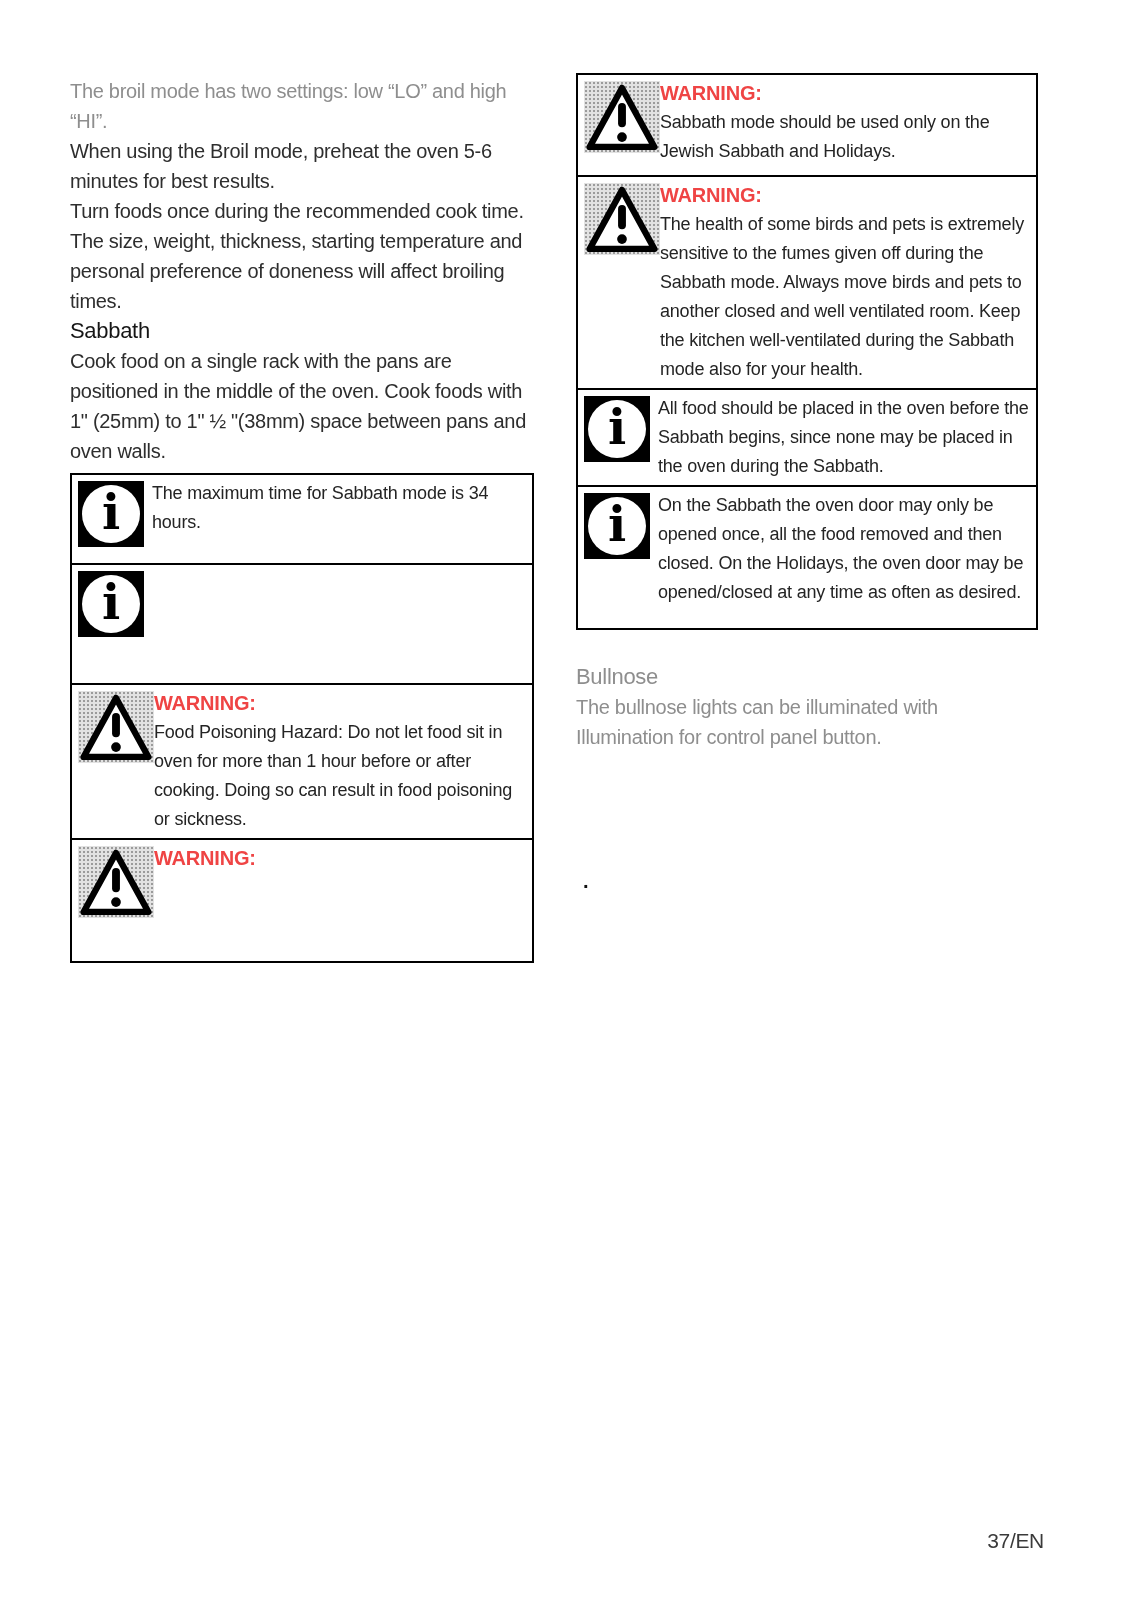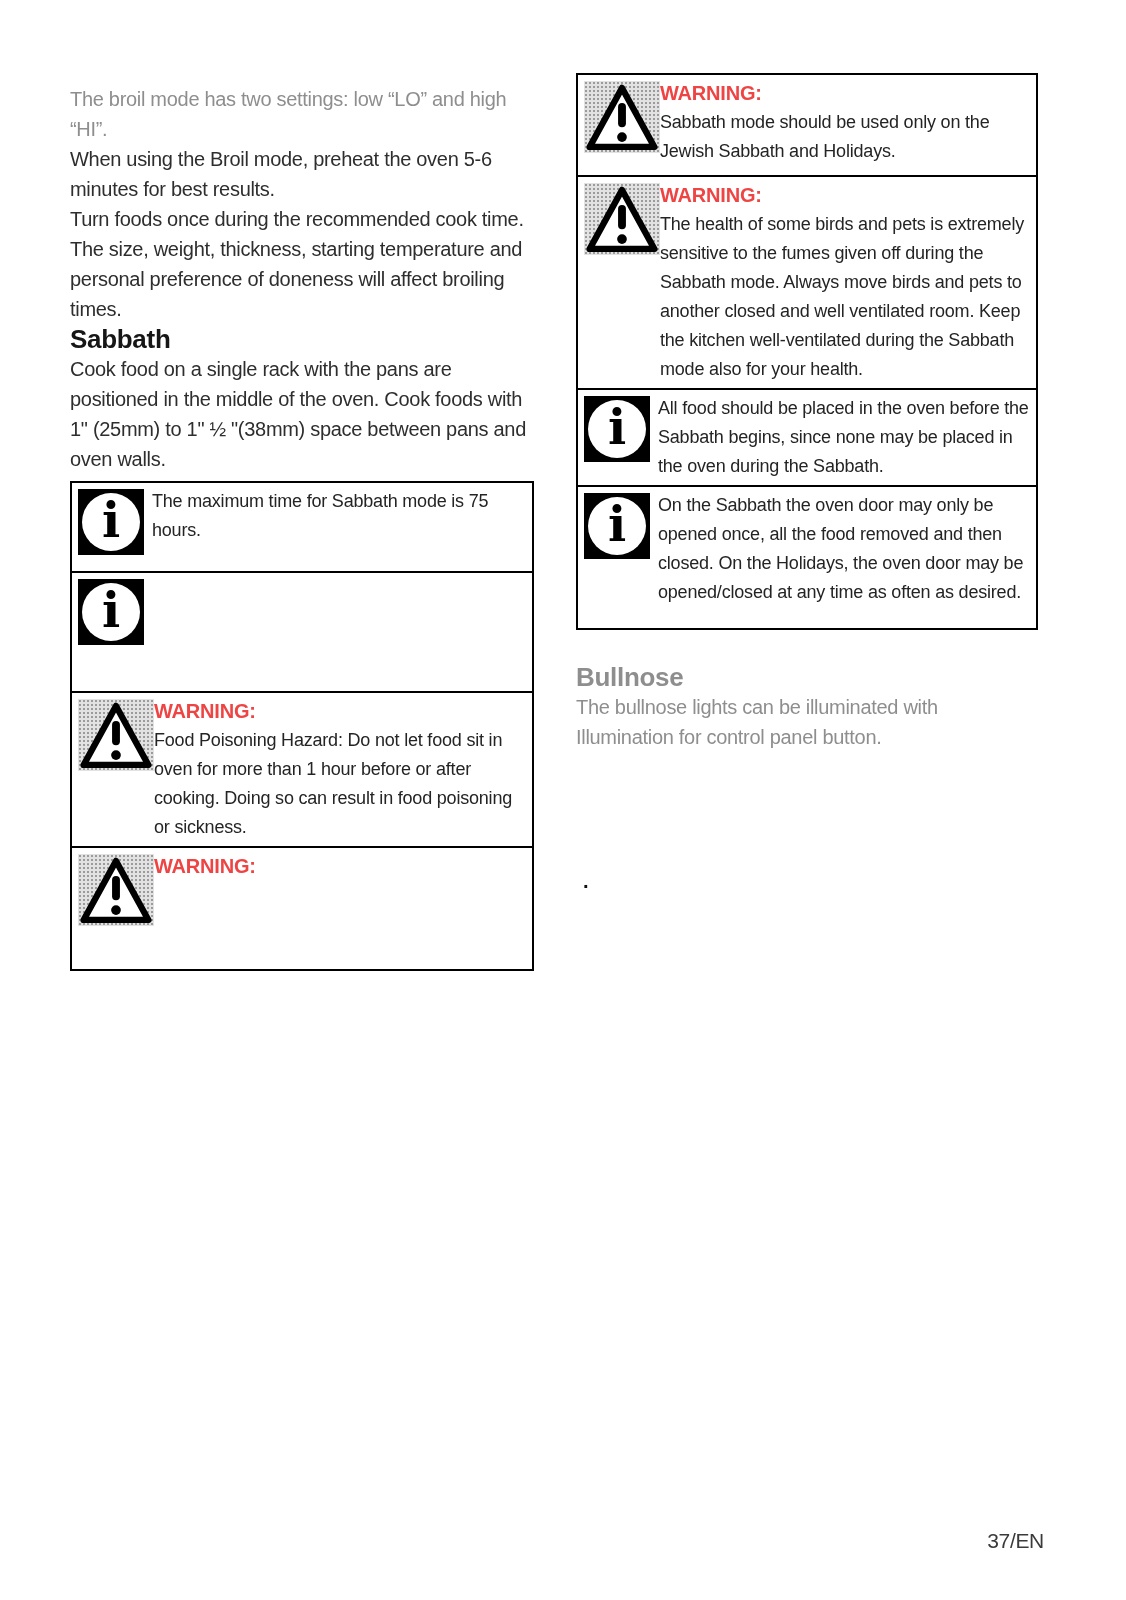--- a/index.html
+++ b/index.html
@@ -4,31 +4,31 @@
 <style>
   html,body{margin:0;padding:0;background:#ffffff;}
   .page{
     position:relative;
     width:1126px;height:1600px;
     background:#ffffff;
     font-family:"Liberation Sans",sans-serif;
     color:#2e2e2e;
     overflow:hidden;
   }
-  .col-left{position:absolute;left:70px;top:76px;width:464px;margin-top:8px;}
+  .col-left{position:absolute;left:70px;top:76px;width:464px;}
   .col-right{position:absolute;left:576px;top:73px;width:462px;}
 
   .body-text{
     margin:0;
     font-size:20px;line-height:30px;letter-spacing:-0.3px;
     color:#2e2e2e;
   }
   .section-heading{
     margin:0;
-    font-size:26px;line-height:30px;font-weight:bold;
+    font-size:22px;line-height:30px;font-weight:normal;
     color:#161616;letter-spacing:-0.3px;
   }
   .faded{color:#8e8e8e;}
 
   .box-stack{margin-top:7px;}
   .box{
     box-sizing:border-box;
     border:2px solid #000;
     display:flex;
     background:#fff;
@@ -106,21 +106,21 @@
     <div class="box-stack">
 
       <div class="box lb1">
         <div class="box-icon-col">
           <span class="info-icon">
             <span class="info-circle">
               <span class="info-i">i</span>
             </span>
           </span>
         </div>
-        <div class="box-content faded">The maximum time for Sabbath mode is 75 hours.</div>
+        <div class="box-content faded">The maximum time for Sabbath mode is 34 hours.</div>
       </div>
 
       <div class="box lb2">
         <div class="box-icon-col">
           <span class="info-icon">
             <span class="info-circle">
               <span class="info-i">i</span>
             </span>
           </span>
         </div>

